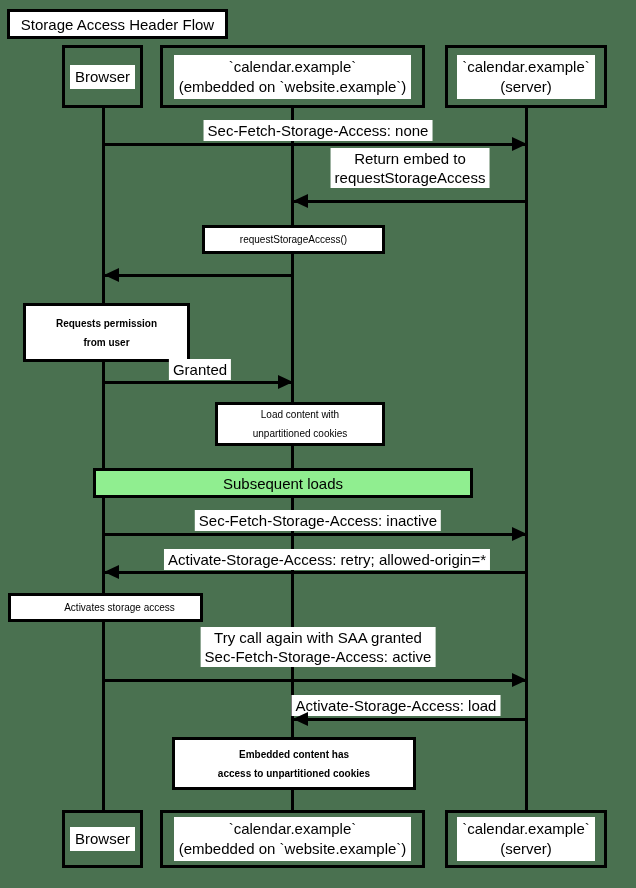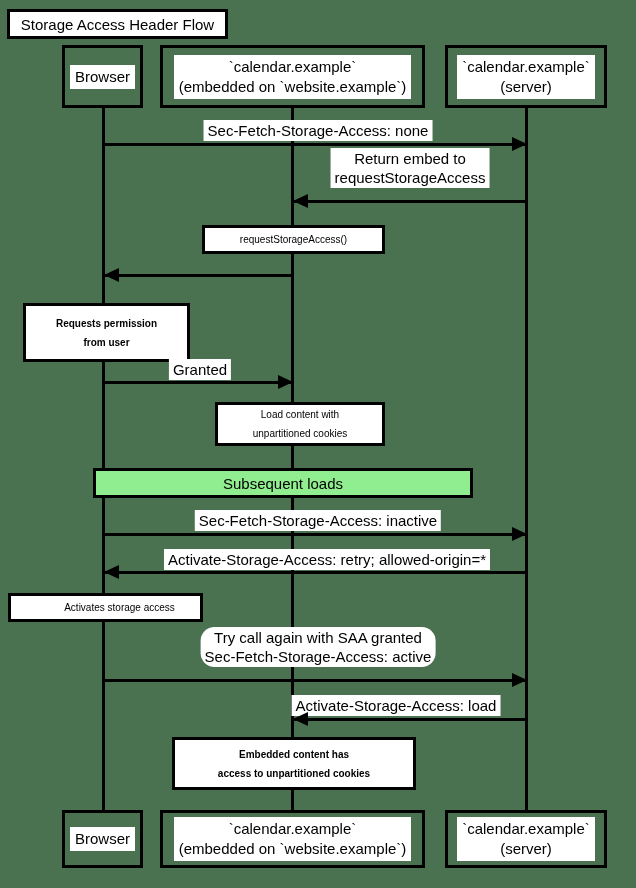--- a/index.html
+++ b/index.html
@@ -118,21 +118,21 @@
   <div class="head-r" style="left:512px; top:527px;"></div>
 
   <div class="msg-label" style="left:318px; top:549px;margin-left:9px;">Activate-Storage-Access: retry; allowed-origin=*</div>
   <div class="arrow-line" style="left:104px; top:571px; width:423px;"></div>
   <div class="head-l" style="left:104px; top:565px;"></div>
 
   <div class="note" style="left:8px; top:593px; width:195px; height:29px;padding-left:28px;">
     <div>Activates storage access</div>
   </div>
 
-  <div class="msg-label" style="left:318px; top:627px;border-radius:14px;">
+  <div class="msg-label" style="left:318px; top:627px;">
     <div>Try call again with SAA granted</div>
     <div>Sec-Fetch-Storage-Access: active</div>
   </div>
   <div class="arrow-line" style="left:104px; top:679px; width:423px;"></div>
   <div class="head-r" style="left:512px; top:673px;"></div>
 
   <div class="msg-label" style="left:396px; top:695px;text-align:center;">Activate-Storage-Access: load</div>
   <div class="arrow-line" style="left:293px; top:718px; width:234px;"></div>
   <div class="head-l" style="left:293px; top:712px;"></div>
 

